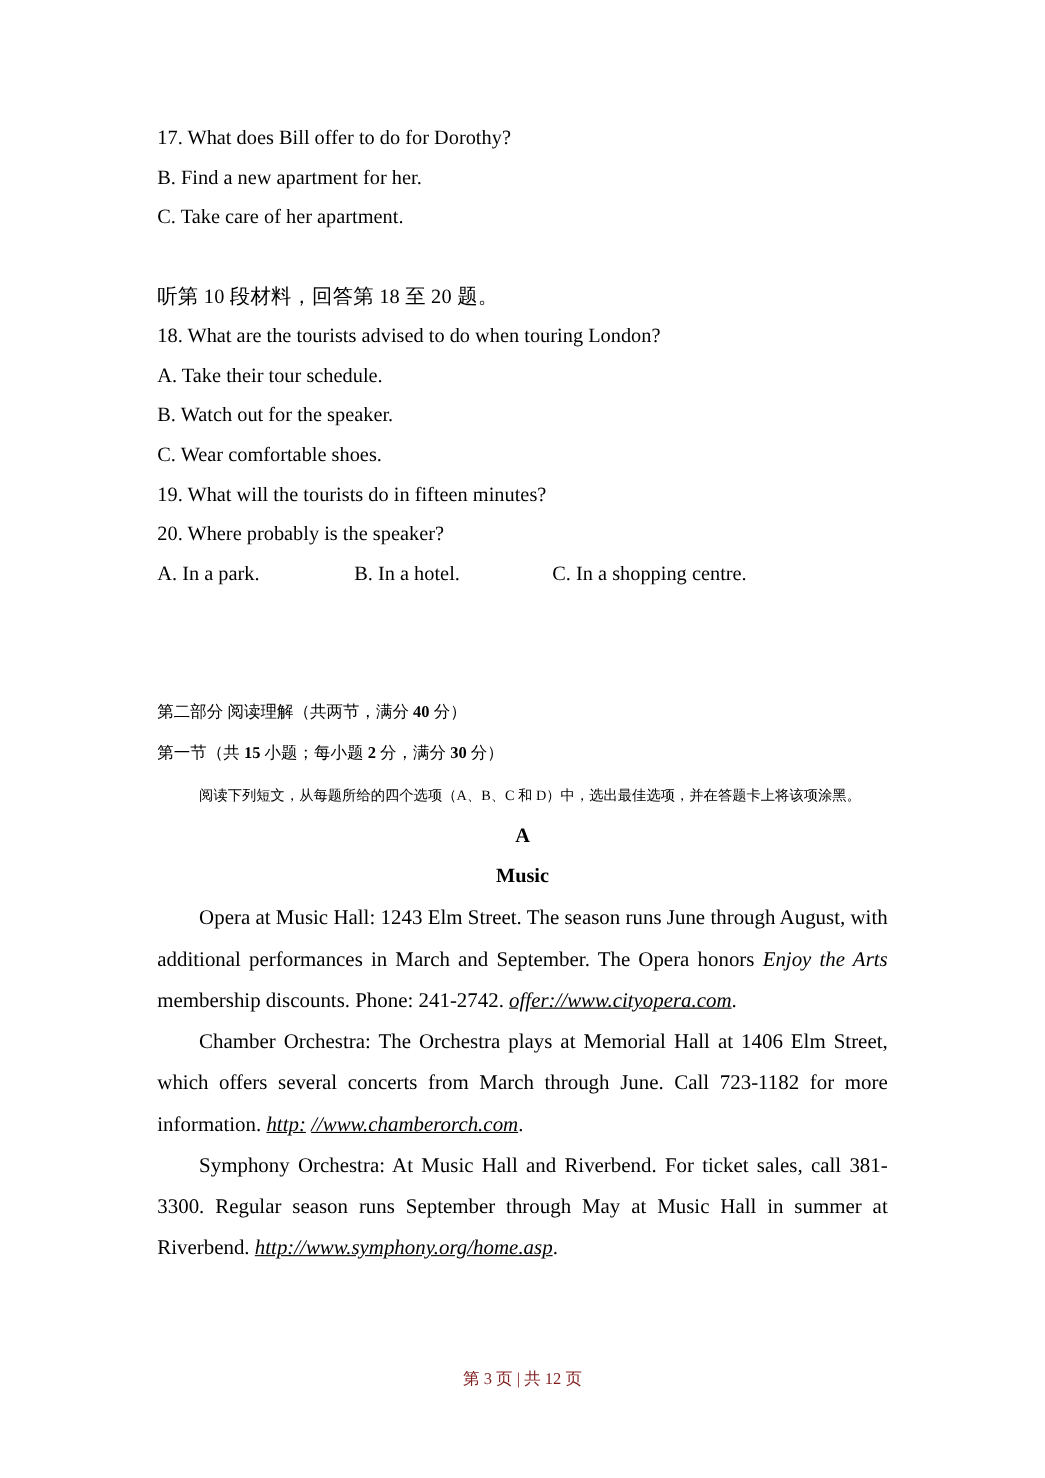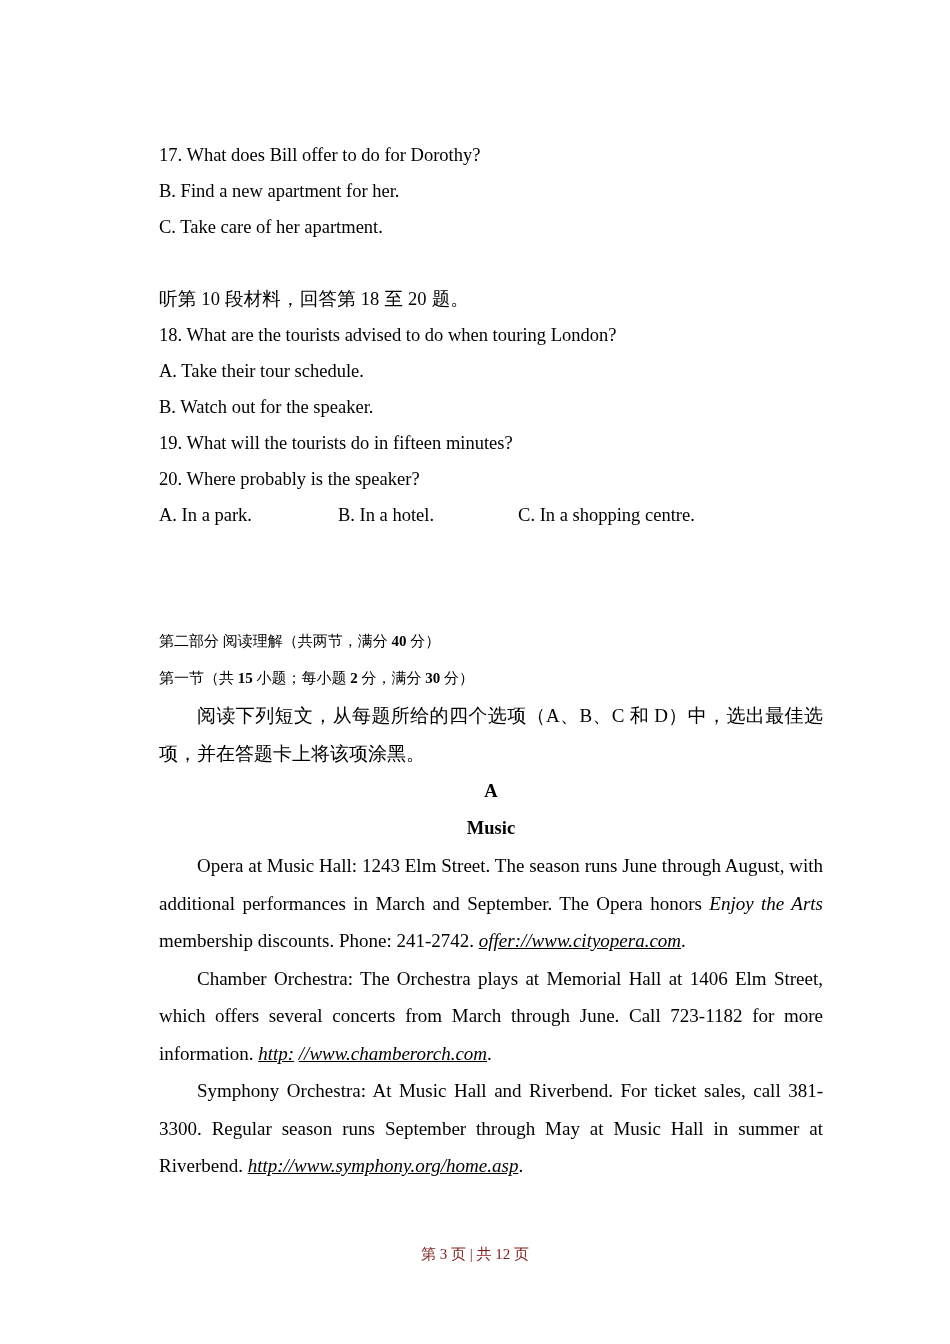--- a/index.html
+++ b/index.html
@@ -19,23 +19,22 @@
   .page {
     position: absolute;
     left: 143px;
     top: 0;
     width: 664px;
     height: 1344px;
   }
   .content {
     position: absolute;
     top: 108px;
-    left: 16px;
+    left: 0;
     width: 664px;
-    margin-top: 29px;
   }
 
   
   .line {
     font-size: 18.5px;
     line-height: 36px;
     white-space: pre;
   }
   .line-cn {
     font-size: 18.5px;
@@ -51,21 +50,21 @@
   .blank-half { height: 18px; }
 
   .sec-head {
     font-size: 15px;
     line-height: 37px;
     white-space: pre;
   }
   .sec-head b { font-weight: bold; }
 
   .instr {
-    font-size: 19px;
+    font-size: 13px;
     line-height: 38px;
     text-align: justify;
     text-align-last: left;
     text-indent: 38px;
     margin: 0;
   }
 
   .center-head {
     text-align: center;
     font-weight: bold;
@@ -116,20 +115,21 @@
     <div class="line">B. Find a new apartment for her.</div>
     <div class="line">C. Take care of her apartment.</div>
 
     <div class="blank">&nbsp;</div>
 
     <div class="line-cn">听第 10 段材料，回答第 18 至 20 题。</div>
 
     <div class="line">18. What are the tourists advised to do when touring London?</div>
     <div class="line">A. Take their tour schedule.</div>
     <div class="line">B. Watch out for the speaker.</div>
+    <div class="line">C. Wear comfortable shoes.</div>
 
     <div class="line">19. What will the tourists do in fifteen minutes?</div>
 
     <div class="line">20. Where probably is the speaker?</div>
     <div class="line"><span>A. In a park.</span><span class="gap-c"></span><span>B. In a hotel.</span><span class="gap-d"></span><span>C. In a shopping centre.</span></div>
 
     <div class="blank">&nbsp;</div>
     <div class="blank">&nbsp;</div>
     <div class="blank-half"></div>
 

